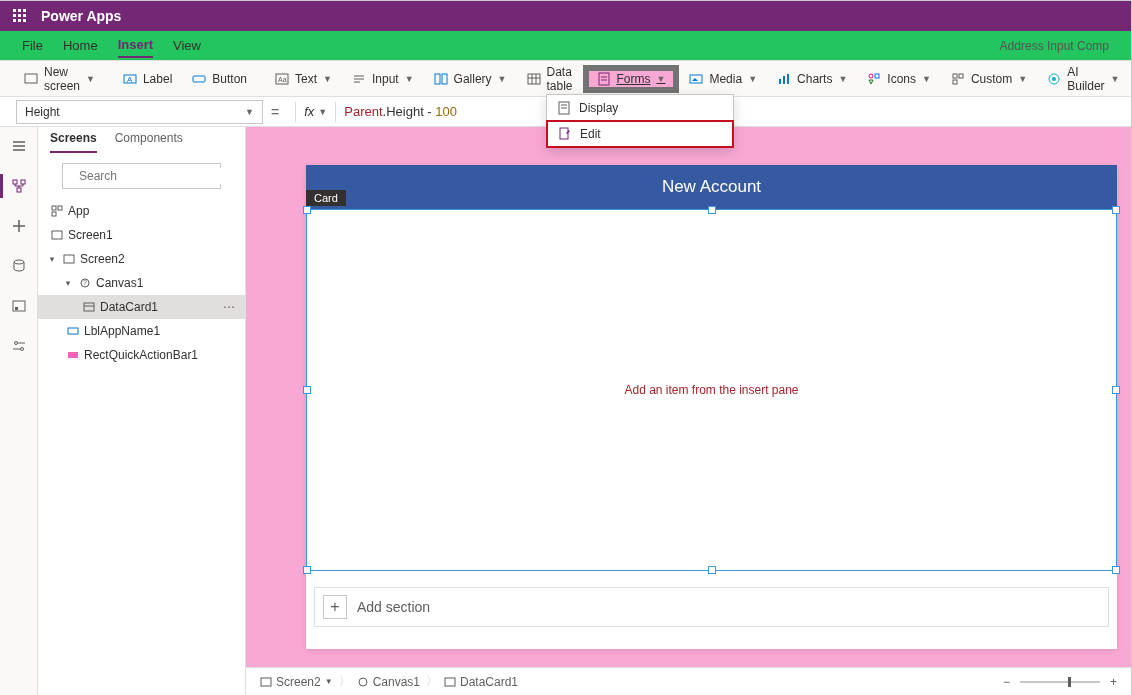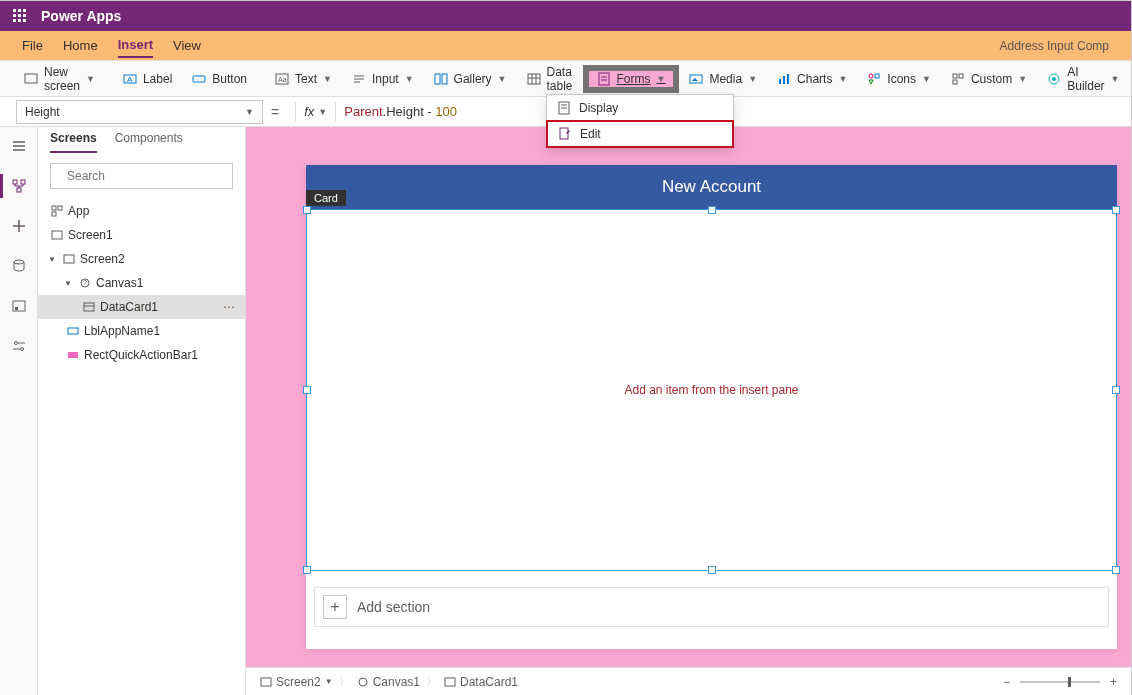--- a/index.html
+++ b/index.html
@@ -2,21 +2,21 @@
 <html><head>
 <meta charset="utf-8">
 <style>
   * { box-sizing: border-box; font-family: "Segoe UI", Arial, sans-serif; }
   body { margin: 0; width: 1132px; height: 695px; background: #fff; overflow: hidden; font-size: 12px; color: #323130; }
   .app { width: 100%; height: 100%; display: flex; flex-direction: column; border: 1px solid #ccc; border-left: none; border-bottom: none;}
   .header { background: #742774; color: #fff; display: flex; align-items: center; height: 30px; padding: 0 10px; border-left: 3px solid #742774;}
   .waffle { width: 14px; height: 14px; display: grid; grid-template-columns: repeat(3,3px); grid-template-rows: repeat(3,3px); gap: 2px; margin-right: 14px; }
   .waffle div { background: #fff; }
   .header-title { font-size: 14px; font-weight: 600; }
-  .menu-bar { height: 30px; display: flex; align-items: center; padding: 0 22px; background: #fdba74; border-bottom: 1px solid #e1dfdd; font-size: 13px; justify-content: space-between;}
+  .menu-bar { height: 30px; display: flex; align-items: center; padding: 0 22px; background: #22c55e; border-bottom: 1px solid #e1dfdd; font-size: 13px; justify-content: space-between;}
   .menu-left { display: flex; align-items: center; gap: 20px;}
   .menu-item { cursor: pointer; padding: 4px 0;}
   .menu-item.active { color: #742774; font-weight: 600; border-bottom: 2px solid #742774; }
   .menu-right { font-size: 12px; color: #555;}
   .ribbon { height: 36px; display: flex; align-items: center; background: #faf9f8; border-bottom: 1px solid #e1dfdd; padding: 0 14px; font-size: 12px; color: #323130; }
   .rib-btn { display: flex; align-items: center; gap: 6px; padding: 0 10px; height: 24px; cursor: pointer; }
   .rib-btn .chev { font-size: 9px; color: #666; }
   .rib-sep { width: 1px; height: 22px; background: #ddd; margin: 0 4px; }
   .rib-btn.active-forms { background: #f9a8d4; border: 6px solid #737373; height: 28px; padding: 0 8px; text-decoration: underline; }
   .ic { width: 14px; height: 14px; display: inline-flex; align-items: center; justify-content: center; }
@@ -36,21 +36,21 @@
   .rail-ic { width: 18px; height: 18px; color: #605e5c; cursor: pointer; display:flex;align-items:center;justify-content:center;}
   .rail-ic.active::before{content:""; position:absolute; left:0; width:3px; height:24px; background:#742774;}
   .leftrail{position:relative;}
   .tree-panel { width: 208px; background: #fff; border-right: 1px solid #e1dfdd; display: flex; flex-direction: column; }
   .tree-head { display: flex; justify-content: space-between; align-items: center; padding: 10px 12px 4px 12px; }
   .tree-title { font-size: 14px; font-weight: 600; }
   .tree-close { font-size: 14px; color: #605e5c; cursor: pointer; }
   .tree-tabs { display: flex; gap: 18px; padding: 4px 12px 0 12px; font-size: 12px; }
   .tree-tab { padding-bottom: 6px; cursor: pointer; color: #605e5c;}
   .tree-tab.active { border-bottom: 2px solid #742774; color: #323130; font-weight:600;}
-  .search-box { margin: 10px 12px; height: 26px; border: 1px solid #c8c6c4; display: flex; align-items: center; padding: 0 8px; gap: 6px; font-size: 12px;}
+  .search-box { margin: 10px 24px; height: 26px; border: 1px solid #c8c6c4; display: flex; align-items: center; padding: 0 8px; gap: 6px; font-size: 12px;}
   .search-box svg{color:#a4262c;}
   .tree-list { flex: 1; overflow: auto; font-size: 12px; }
   .tree-item { display: flex; align-items: center; height: 24px; padding: 0 8px; cursor: pointer; gap: 4px; position: relative;}
   .tree-item.selected { background: #e1dfdd; }
   .ti-chev{width:12px;text-align:center;font-size:9px;color:#605e5c;}
   .ti-icon{width:14px;display:flex;align-items:center;justify-content:center;color:#605e5c;}
   .more-dots{position:absolute;right:10px;color:#605e5c;}
   .canvas-area { flex: 1; position: relative; background: #f9a8d4; overflow:hidden;}
   .canvas-inner { position: absolute; left: 60px; top: 38px; right: 14px; bottom: 46px; background: #fff; box-shadow: 0 2px 6px rgba(0,0,0,0.1);}
   .canvas-header { background: #3b5998; background: #3a5ba0; height: 44px; display:flex;align-items:center;justify-content:center;color:#fff;font-size:17px;font-weight:400;}

